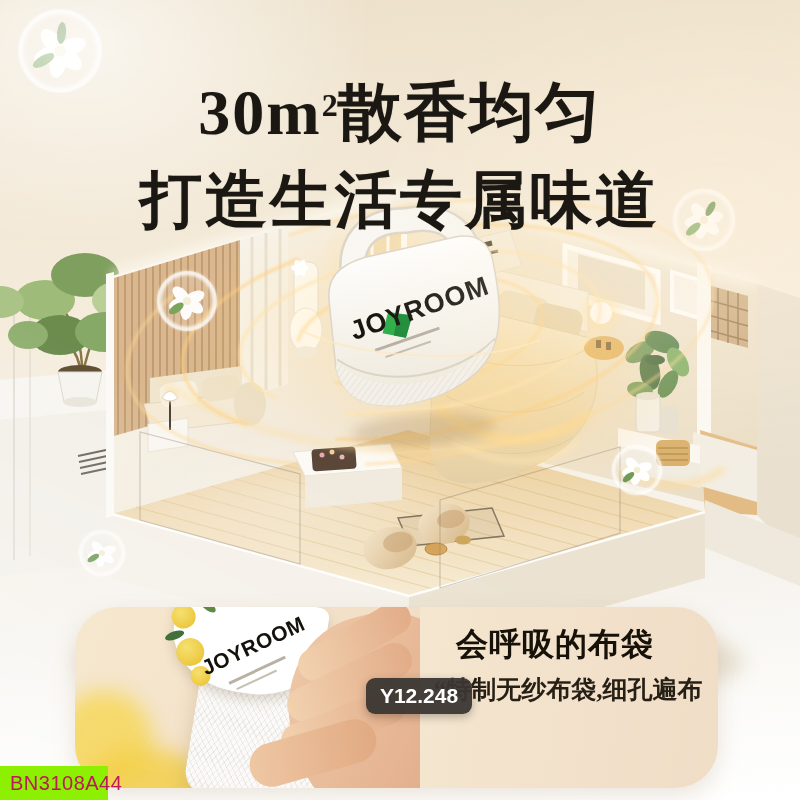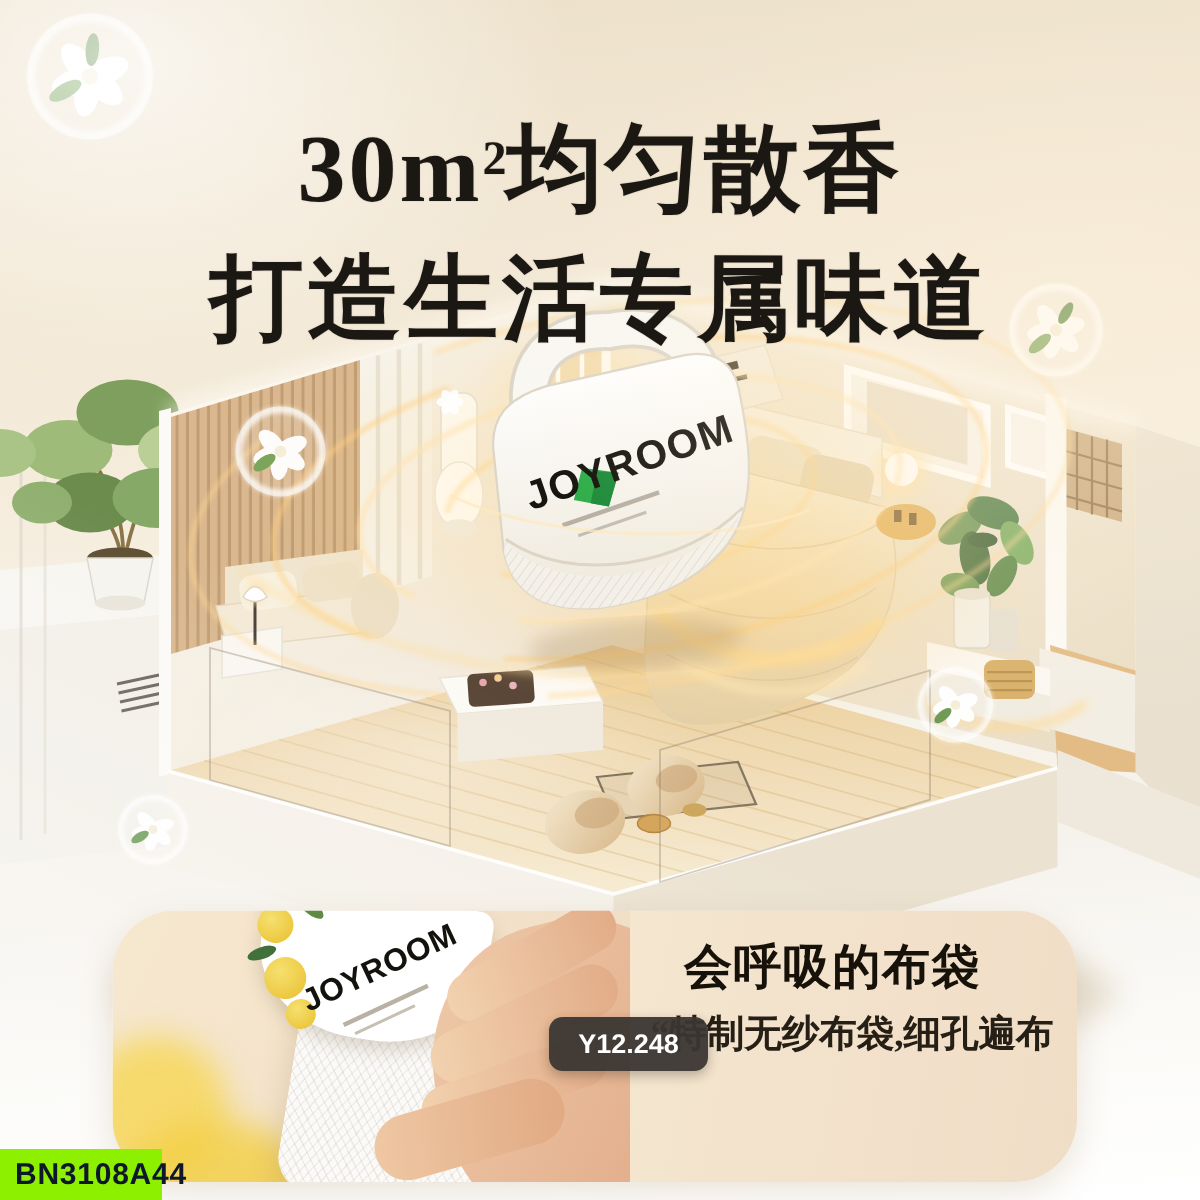--- a/index.html
+++ b/index.html
@@ -90,26 +90,26 @@
   .panel-text h2 {
     margin:16px 0 6px 36px; font-size:32px; font-weight:700; letter-spacing:1px; color:#171209;
   }
   .quote {
     width:280px; margin-left:8px; text-align:center;
     font-size:25px; font-weight:700; line-height:33px; color:#261f15;
   }
   .badge {
     position:absolute; left:366px; top:678px; z-index:5; width:106px; height:36px;
     background:rgba(58,54,50,.95); border-radius:9px; color:#ffffff;
-    font-weight:700; font-size:18px; line-height:36px; text-align:center;
+    font-weight:700; font-size:21px; line-height:36px; text-align:center;
     box-shadow:0 3px 8px rgba(40,30,20,.3);
   }
   .model {
     position:absolute; left:0; top:766px; z-index:6; width:108px; height:34px;
-    background:#8cf000; color:#0f172a; font-weight:700; font-size:20px;
+    background:#8cf000; color:#be185d; font-weight:400; font-size:20px;
     line-height:34px; padding-left:10px; box-sizing:border-box; letter-spacing:.5px;
   }
   .bag-logo { font:700 27px "Liberation Sans","DejaVu Sans",sans-serif; letter-spacing:1px; fill:#17150f; }
 </style>
 </head>
 <body>
 
 <div class="canvas">
 
   <svg class="room-svg" viewBox="0 0 800 800">
@@ -463,21 +463,21 @@
         <ellipse rx="9" ry="5" transform="rotate(230) translate(6.5 0)"></ellipse>
       </g>
       <ellipse rx="7" ry="3.2" fill="#6f9b57" transform="rotate(140) translate(11 0)"></ellipse>
       <circle r="3.2" fill="#f4eed8"></circle>
     </g>
   </svg>
 
   <div class="light-beam"></div>
 
   <div class="title-block">
-    <div class="title-line1"><span>30m</span><sup>2</sup><span>均匀散香</span></div>
+    <div class="title-line1"><span>30m</span><sup>2</sup><span>散香均匀</span></div>
     <div class="title-line2">打造生活专属味道</div>
   </div>
 
   <div class="panel">
     <div class="photo">
       <div class="blob b1"></div>
       <div class="blob b2"></div>
       <div class="blob b3"></div>
       <div class="sachet"></div>
       <div class="card">

